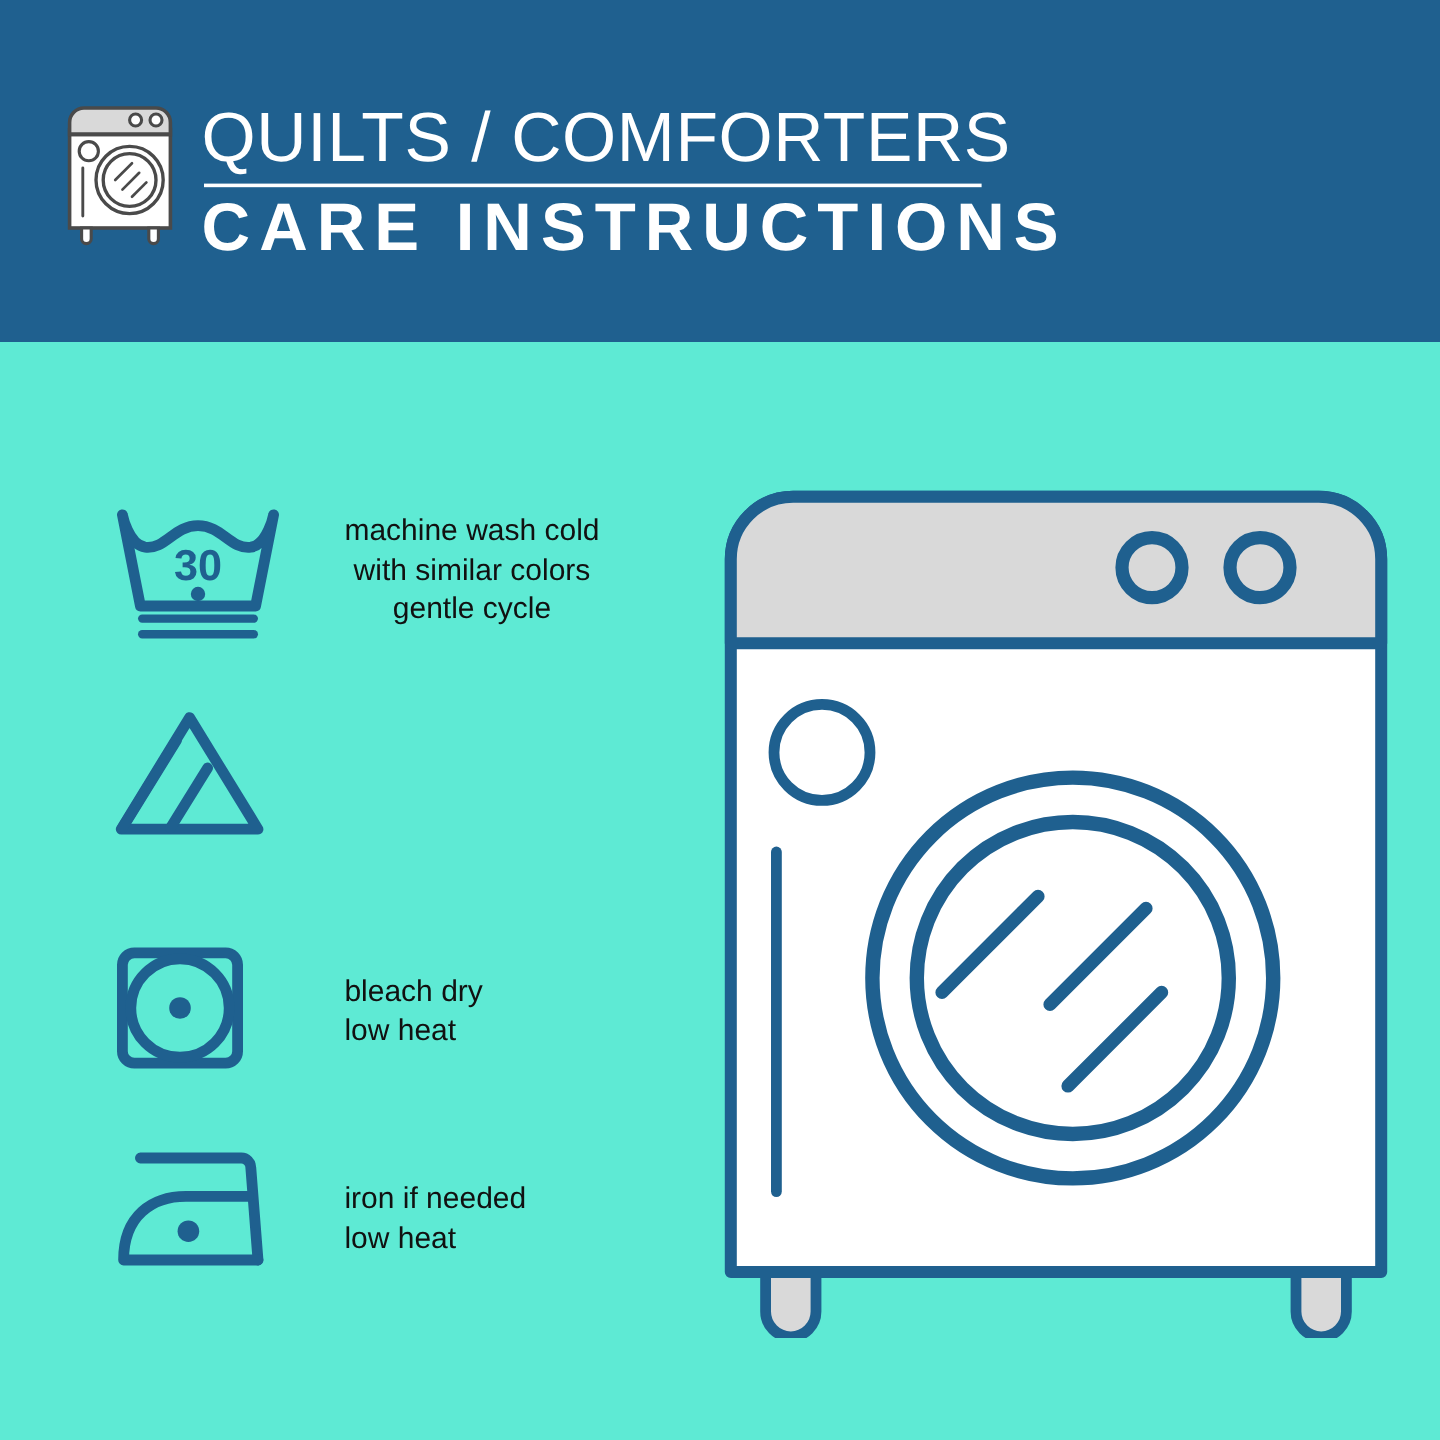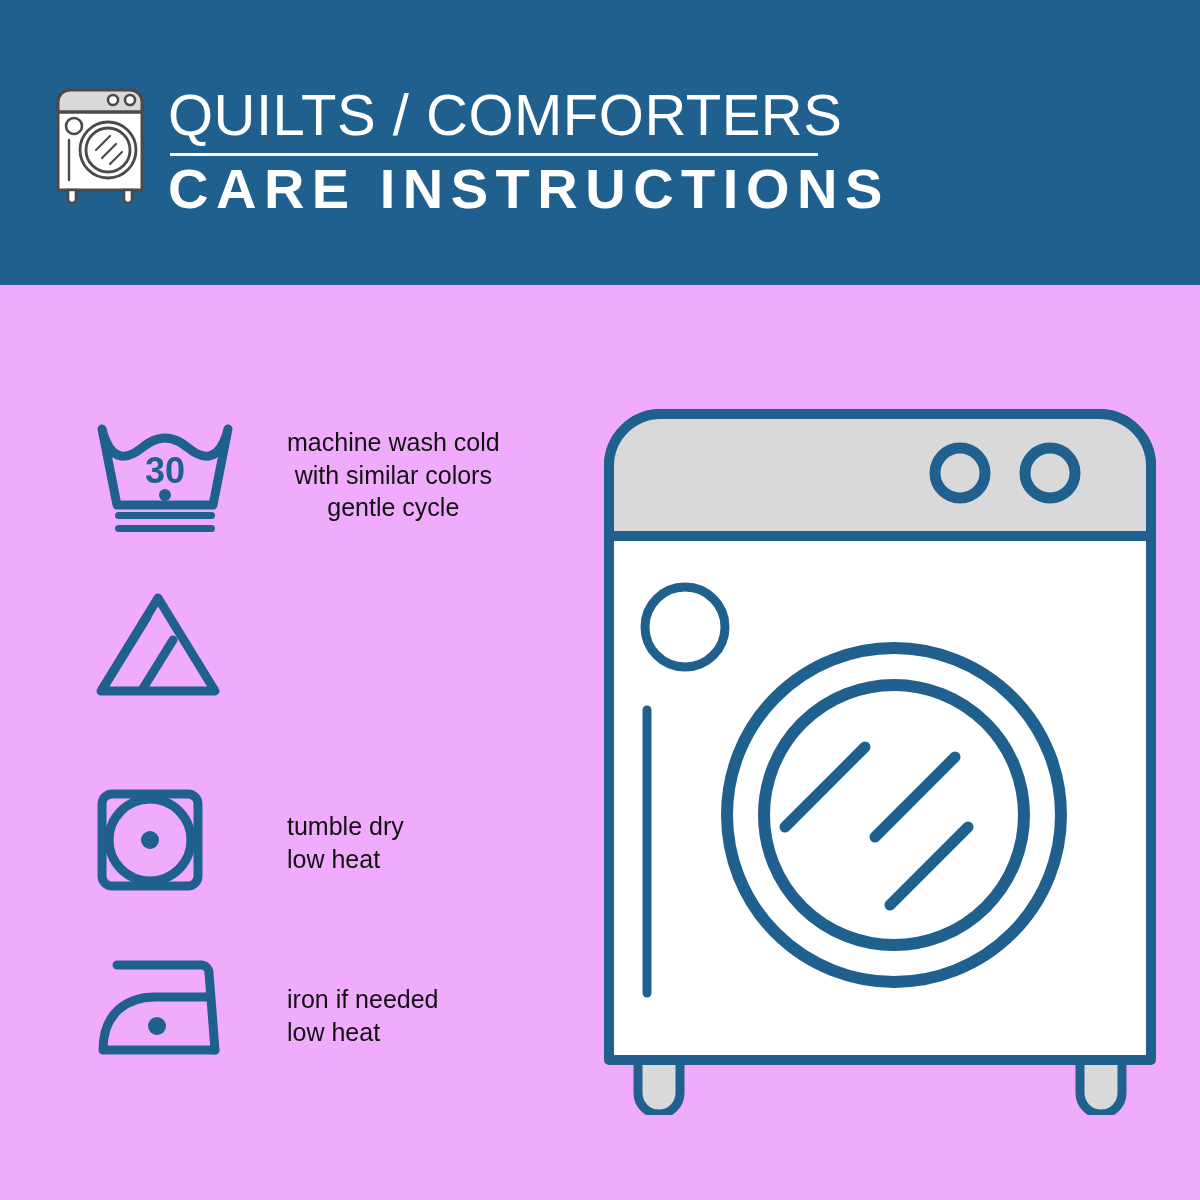--- a/index.html
+++ b/index.html
@@ -8,21 +8,21 @@
     padding: 0;
     background: #ffffff;
   }
   body {
     font-family: "Liberation Sans", sans-serif;
   }
   #page {
     position: relative;
     width: 1200px;
     height: 1200px;
-    background: #f0abfc;
+    background: #5eead4;
     overflow: hidden;
   }
 
   
   #header-band {
     position: absolute;
     left: 0;
     top: 0;
     width: 1200px;
     height: 285px;
@@ -178,21 +178,21 @@
   </div>
 
   <div class="row" id="row-dry">
     <div class="row-icon">
       <svg width="115" height="110" viewBox="0 0 115 110" xmlns="http://www.w3.org/2000/svg">
         <rect x="9" y="9" width="96" height="92" rx="10" ry="10" fill="none" stroke="#1f608f" stroke-width="9"></rect>
         <circle cx="57" cy="55" r="41" fill="none" stroke="#1f608f" stroke-width="9"></circle>
         <circle cx="57" cy="55" r="9" fill="#1f608f"></circle>
       </svg>
     </div>
-    <div class="row-text">tumble dry
+    <div class="row-text">bleach dry
 low heat</div>
   </div>
 
   <div class="row" id="row-iron">
     <div class="row-icon">
       <svg width="130" height="105" viewBox="0 0 130 105" xmlns="http://www.w3.org/2000/svg">
 
         <path d="M24 10 H 108 a8 8 0 0 1 8 8 L 122 95" fill="none" stroke="#1f608f" stroke-width="9" stroke-linecap="round" stroke-linejoin="round"></path>
 
         <path d="M122 95 H 10 C 10 58, 34 42, 62 42 H 114" fill="none" stroke="#1f608f" stroke-width="9" stroke-linecap="round" stroke-linejoin="round"></path>

